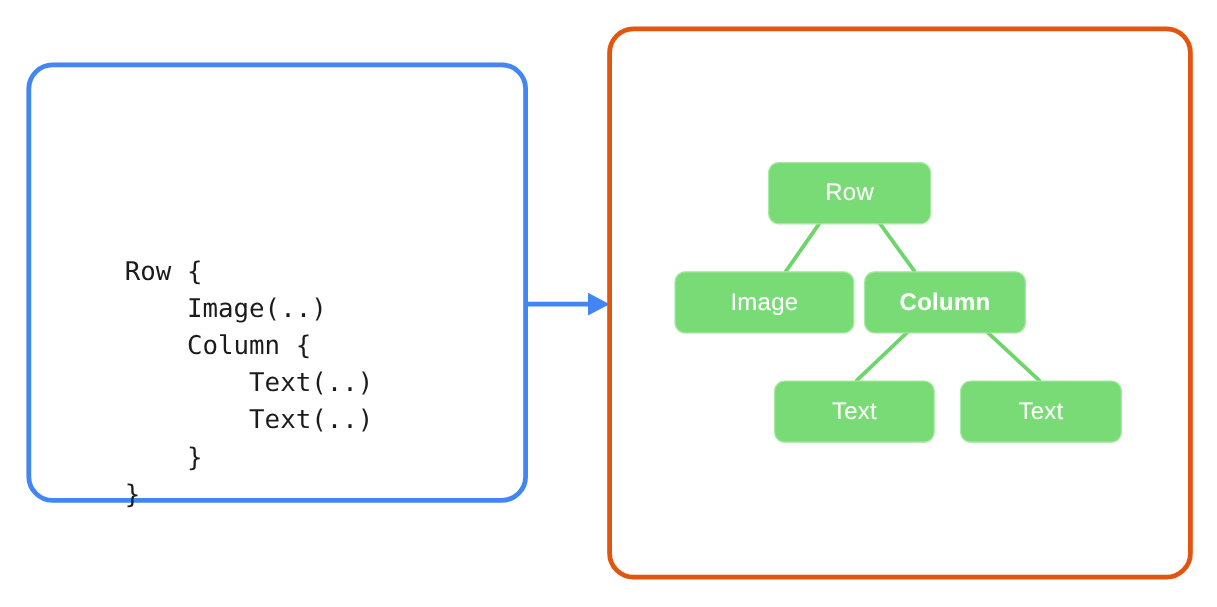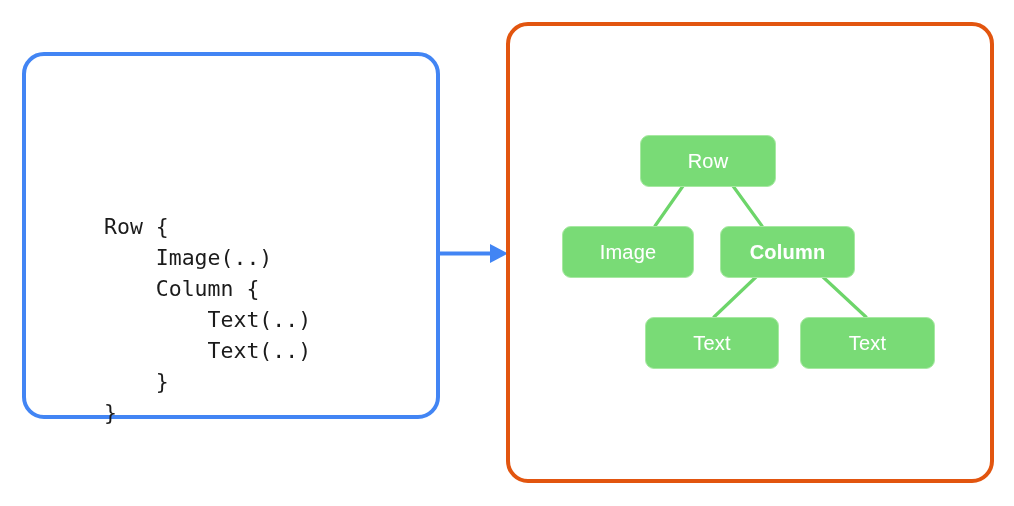--- a/index.html
+++ b/index.html
@@ -91,21 +91,21 @@
     font-size: 20px;
     font-weight: 400;
     display: flex;
     align-items: center;
     justify-content: center;
     letter-spacing: 0.2px;
     text-shadow: 0 0 1px rgba(255,255,255,0.25);
   }
 
   #node-row    { left: 640px; top: 135px; width: 136px; height: 52px; }
-  #node-image  { left: 562px; top: 226px; width: 132px; height: 52px; }
+  #node-image  { left: 562px; top: 226px; width: 150px; height: 52px; }
   #node-column { left: 720px; top: 226px; width: 135px; height: 52px; font-weight: bold; }
   #node-text-1 { left: 645px; top: 317px; width: 134px; height: 52px; }
   #node-text-2 { left: 800px; top: 317px; width: 135px; height: 52px; }
 </style>
 </head>
 <body>
 
 <div id="canvas">
 
   <div class="panel" id="code-panel">

